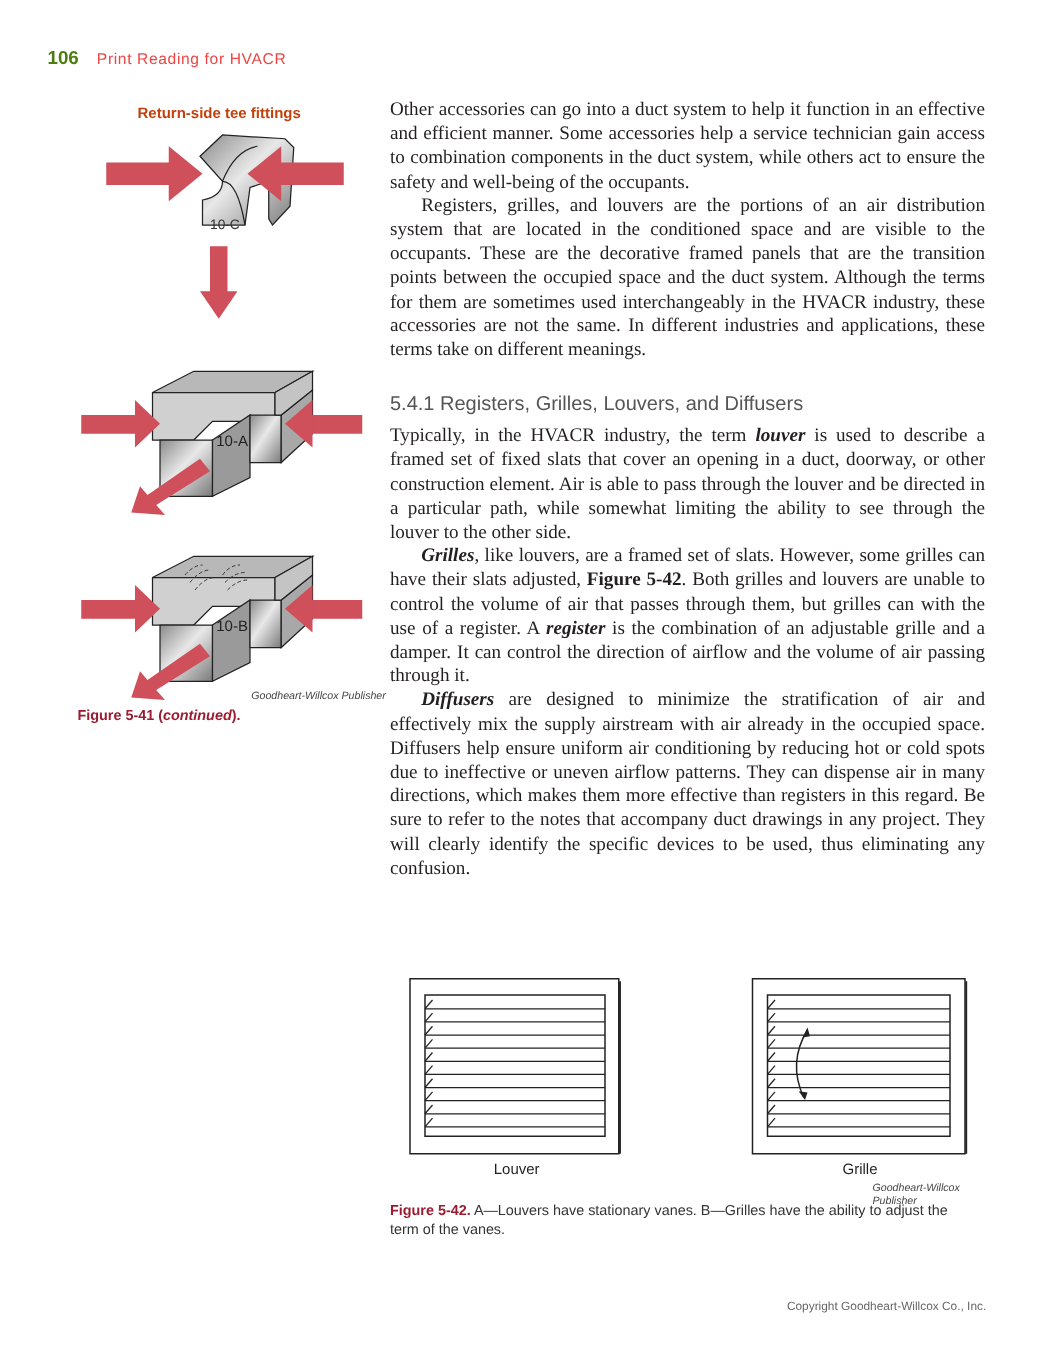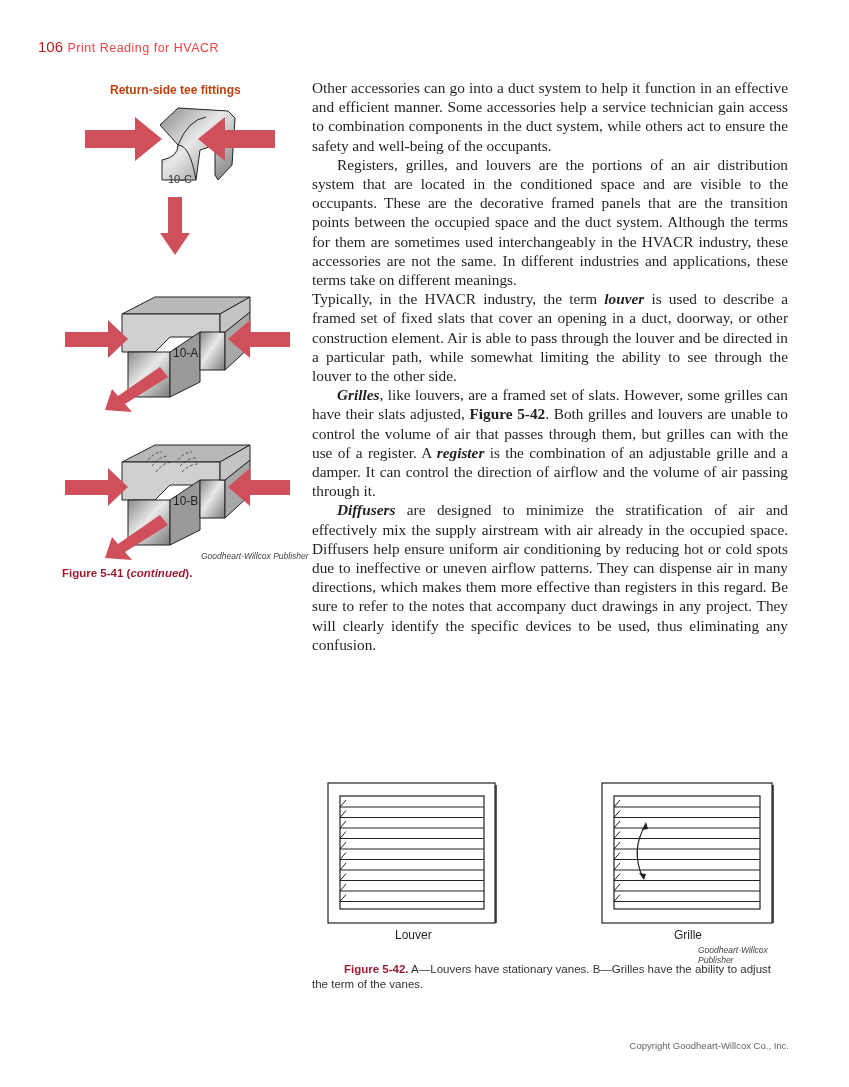--- a/index.html
+++ b/index.html
@@ -1,19 +1,19 @@
 <!DOCTYPE html>
 <html><head>
 <meta charset="utf-8">
 <style>
   html, body { margin: 0; padding: 0; background: #ffffff; }
   body { width: 849px; height: 1087px; position: relative; overflow: hidden; font-family: "Liberation Serif", serif; color: #231f20; }
 
   .running-head { position: absolute; left: 38px; top: 38px; font-family: "Liberation Sans", sans-serif; }
-  .page-num { font-weight: normal; font-size: 15px; color: #b91c1c; }
+  .page-num { font-weight: bold; font-size: 15px; color: #4d7c0f; margin-right: 10px; }
   .book-title { font-size: 12.5px; color: #ef4444; letter-spacing: 0.5px; }
 
   .fig-title { position: absolute; left: 110px; top: 83px; width: 140px; font-family: "Liberation Sans", sans-serif; font-weight: bold; font-size: 12px; color: #c2410c; }
 
   .fitting { position: absolute; }
   .fitting svg { display: block; }
 
   .credit { font-family: "Liberation Sans", sans-serif; font-style: italic; font-size: 8.5px; color: #444; position: absolute; margin-left: 16px; }
   .fig-caption-left { position: absolute; left: 62px; top: 567px; font-family: "Liberation Sans", sans-serif; font-weight: bold; font-size: 11.5px; color: #9b1c31; }
 
@@ -21,21 +21,21 @@
   .h1 { font-family: "Liberation Sans", sans-serif; font-weight: bold; font-size: 21px; color: #1a4f7f; margin: 0 0 6px 0; letter-spacing: -0.2px; }
   .h2 { font-family: "Liberation Sans", sans-serif; font-size: 16px; color: #555; margin: 26px 0 6px 0; font-weight: normal; }
   p { margin: 0; font-size: 15.3px; line-height: 19.2px; text-align: justify; }
   p.indent { text-indent: 25px; }
   .term { font-weight: bold; font-style: italic; }
   .figref { font-weight: bold; }
 
   .fig42 { position: absolute; left: 312px; top: 770px; width: 480px; height: 190px; }
   .panel-label { position: absolute; font-family: "Liberation Sans", sans-serif; font-size: 12px; color: #231f20; }
   .fig42-caption { position: absolute; left: 312px; top: 962px; width: 470px; font-family: "Liberation Sans", sans-serif; font-size: 11.5px; line-height: 15px; color: #333; }
-  .fig42-caption .num { font-weight: bold; color: #9b1c31; margin-left: 32px; }
+  .fig42-caption .num { font-weight: bold; color: #9b1c31; }
 
   .copyright { position: absolute; right: 60px; top: 1040px; font-family: "Liberation Sans", sans-serif; font-size: 9.5px; color: #666; margin-left: 14px; }
 </style>
 </head>
 <body>
 
 <div class="running-head">
   <span class="page-num">106</span>
   <span class="book-title">Print Reading for HVACR</span>
 </div>
@@ -127,20 +127,21 @@
 
 <div class="credit" style="left:185px; top:551px;">Goodheart-Willcox Publisher</div>
 <div class="fig-caption-left">
   <span>Figure 5-41 (</span><i>continued</i><span>).</span>
 </div>
 
 <div class="main-col">
   <p>Other accessories can go into a duct system to help it function in an effective and efficient manner. Some accessories help a service technician gain access to combination components in the duct system, while others act to ensure the safety and well-being of the occupants.</p>
   <p class="indent">Registers, grilles, and louvers are the portions of an air distribution system that are located in the conditioned space and are visible to the occupants. These are the decorative framed panels that are the transition points between the occupied space and the duct system. Although the terms for them are sometimes used interchangeably in the HVACR industry, these accessories are not the same. In different industries and applications, these terms take on different meanings.</p>
 
+  <h2 class="h2">5.4.1 Registers, Grilles, Louvers, and Diffusers</h2>
   <p><span>Typically, in the HVACR industry, the term </span><span class="term">louver</span><span> is used to describe a framed set of fixed slats that cover an opening in a duct, doorway, or other construction element. Air is able to pass through the louver and be directed in a particular path, while somewhat limiting the ability to see through the louver to the other side.</span></p>
   <p class="indent"><span class="term">Grilles</span><span>, like louvers, are a framed set of slats. However, some grilles can have their slats adjusted, </span><span class="figref">Figure 5-42</span><span>. Both grilles and louvers are unable to control the volume of air that passes through them, but grilles can with the use of a register. A </span><span class="term">register</span><span> is the combination of an adjustable grille and a damper. It can control the direction of airflow and the volume of air passing through it.</span></p>
   <p class="indent"><span class="term">Diffusers</span><span> are designed to minimize the stratification of air and effectively mix the supply airstream with air already in the occupied space. Diffusers help ensure uniform air conditioning by reducing hot or cold spots due to ineffective or uneven airflow patterns. They can dispense air in many directions, which makes them more effective than registers in this regard. Be sure to refer to the notes that accompany duct drawings in any project. They will clearly identify the specific devices to be used, thus eliminating any confusion.</span></p>
 </div>
 
 <div class="fig42">
   <svg width="480" height="160" viewBox="0 0 480 160" style="position:absolute; left:0; top:10px;">
     <g>
       <rect x="16" y="3" width="167" height="140" fill="#fff" stroke="#222" stroke-width="1.2"></rect>
       <line x1="184" y1="5" x2="184" y2="143" stroke="#222" stroke-width="1.5"></line>

